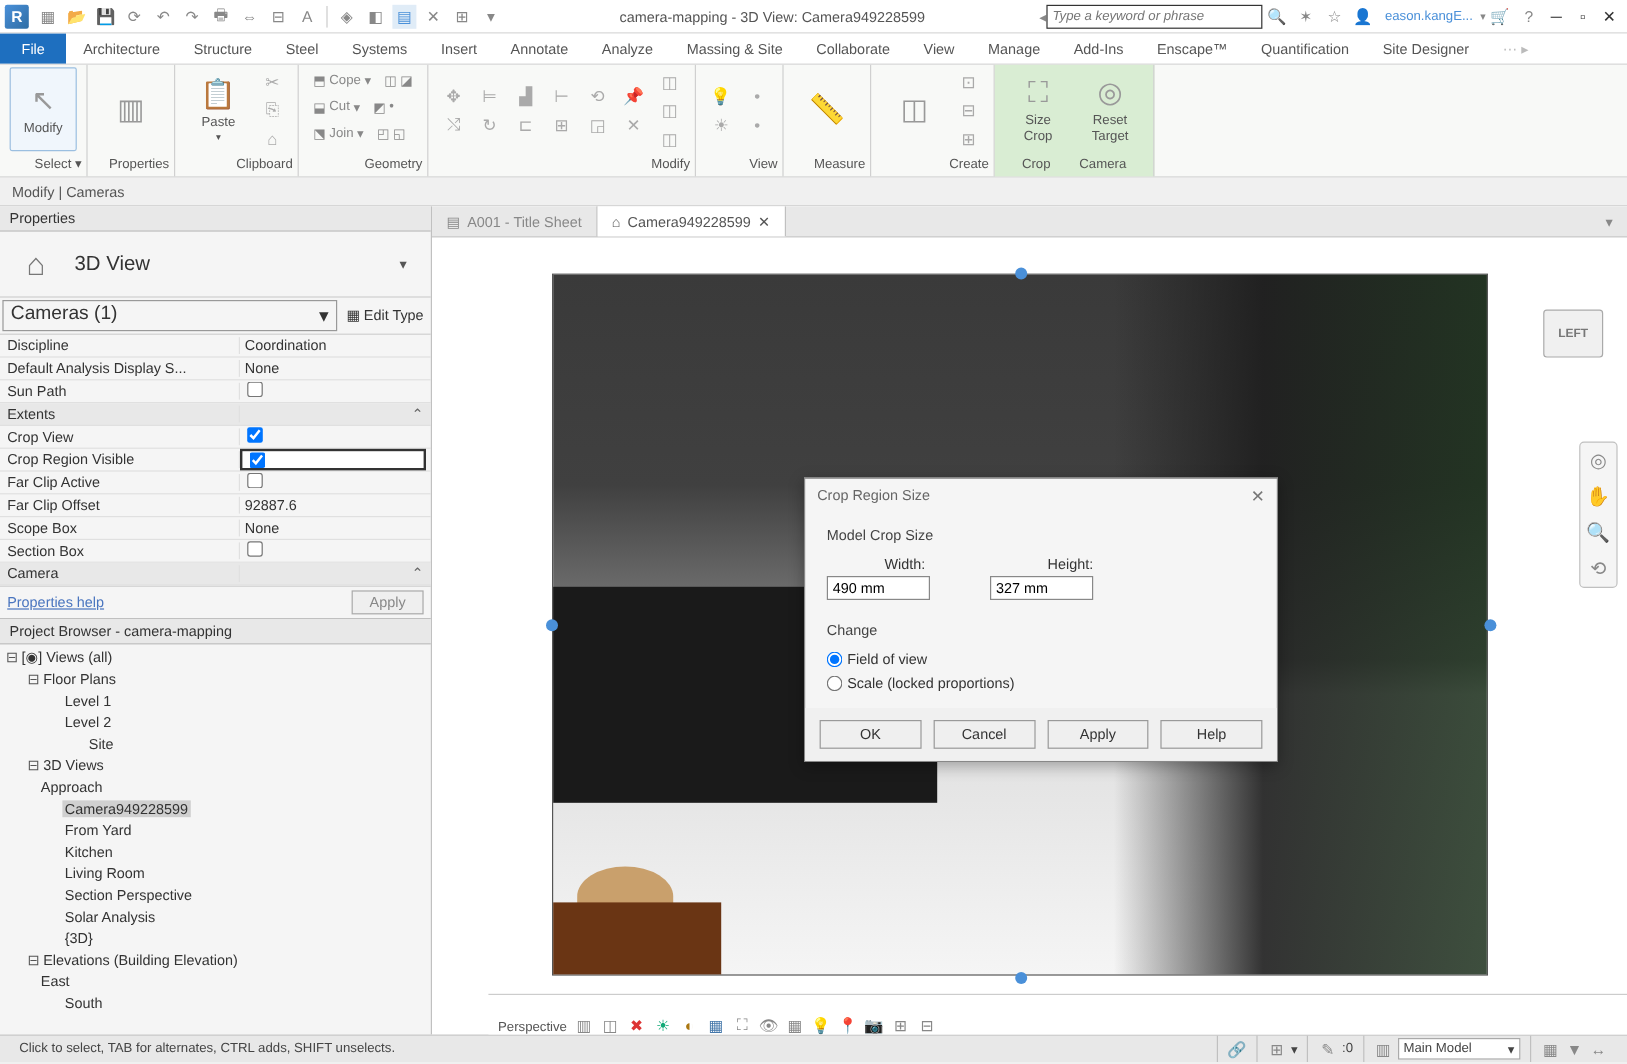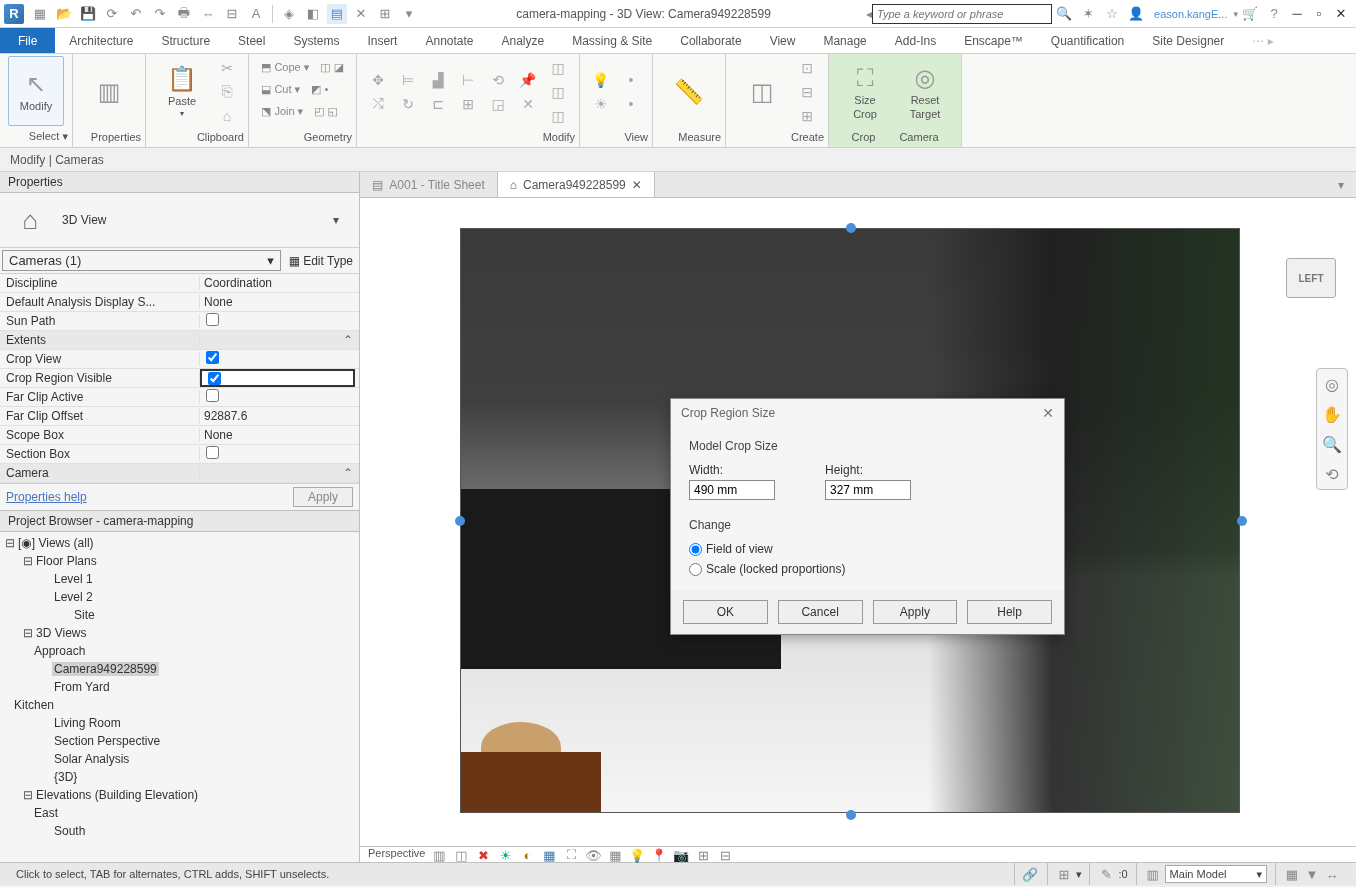--- a/index.html
+++ b/index.html
@@ -38,24 +38,24 @@
 .context-bar { height: 24px; background: #f0f0f0; border-bottom: 1px solid #d0d0d0; display: flex; align-items: center; padding: 0 10px; color: #555; font-size: 12px; }
 
 
 .main { display: flex; height: 690px; }
 .left-panel { width: 360px; background: #f5f5f5; display: flex; flex-direction: column; border-right: 1px solid #c0c0c0; }
 
 
 .panel-header { background: #e8e8e8; border-bottom: 1px solid #c0c0c0; padding: 3px 8px; font-size: 12px; }
 .type-selector { padding: 10px; display: flex; align-items: center; gap: 12px; border-bottom: 1px solid #d0d0d0; }
 .type-icon { width: 40px; height: 34px; display: flex; align-items: center; justify-content: center; font-size: 26px; color: #777; }
-.type-name { flex: 1; font-size: 12px; }
+.type-name { flex: 1; font-size: 17px; }
 .type-drop { color: #555; padding-right: 10px; }
 .filter-row { display: flex; align-items: center; border-bottom: 1px solid #d0d0d0; }
-.filter-combo { flex: 1; border: 1px solid #999; margin: 2px; padding: 2px 6px; font-size: 13px; display: flex; justify-content: space-between; }
+.filter-combo { flex: 1; border: 1px solid #999; margin: 2px; padding: 2px 6px; font-size: 16px; display: flex; justify-content: space-between; }
 .edit-type { display: flex; align-items: center; gap: 3px; padding: 0 6px; font-size: 12px; }
 .prop-grid { border-bottom: 1px solid #d0d0d0; }
 .prop-row { display: flex; border-bottom: 1px solid #e0e0e0; height: 19px; align-items: center; font-size: 12px; }
 .prop-row.group { background: #e8e8e8; font-weight: normal; }
 .prop-label { width: 200px; padding: 0 6px; border-right: 1px solid #e0e0e0; overflow: hidden; white-space: nowrap; text-overflow: ellipsis; }
 .prop-value { flex: 1; padding: 0 4px; }
 .prop-value input[type=checkbox]{ margin-left: 2px; }
 .prop-value.boxed { border: 2px solid #333; margin: -1px 4px -1px 0px; background: #fff; height: 18px; display: flex; align-items: center; }
 .prop-footer { display: flex; align-items: center; padding: 3px 6px; border-bottom: 1px solid #c0c0c0; }
 .prop-link { color: #4a75bf; text-decoration: underline; flex: 1; font-size: 12px; }
@@ -85,28 +85,28 @@
 .nav-tools { position: absolute; right: 8px; top: 170px; width: 32px; background: #f5f5f5; border: 1px solid #c0c0c0; border-radius: 4px; padding: 4px 0; display: flex; flex-direction: column; align-items: center; gap: 8px; }
 .nav-tool { width: 22px; height: 22px; color: #888; display: flex; align-items: center; justify-content: center; font-size: 16px; }
 
 
 .dialog { position: absolute; left: 310px; top: 200px; width: 395px; background: #f5f5f5; border: 1px solid #888; box-shadow: 0 3px 12px rgba(0,0,0,0.3); }
 .dialog-title { display: flex; align-items: center; padding: 6px 10px; font-size: 12px; color: #666; }
 .dialog-close { color: #777; font-size: 14px; cursor: pointer; }
 .dialog-body { padding: 12px 18px 8px; }
 .dlg-group-title { font-size: 12px; color: #444; margin-bottom: 10px; }
 .dlg-fields { display: flex; gap: 50px; margin-bottom: 18px; }
-.dlg-field label { display: block; font-size: 12px; margin-bottom: 3px; }
+.dlg-field label { display: block; font-size: 12px; margin-bottom: 3px; margin-left: 48px; }
 .dlg-field input { width: 86px; border: 1px solid #888; padding: 2px 4px; font-size: 12px; }
 .dlg-radio { display: flex; align-items: center; gap: 4px; font-size: 12px; margin-bottom: 6px; }
 .dialog-buttons { display: flex; gap: 10px; padding: 10px 12px; justify-content: stretch; background: #f0f0f0; }
 .dlg-btn { flex: 1; border: 1px solid #999; padding: 4px 0; background: #efefef; font-size: 12px; cursor: pointer; text-align: center; }
 
 
-.view-ctrl { height: 16px; background: #fff; border-top: 1px solid #c0c0c0; display: flex; align-items: flex-start; padding: 0 8px; gap: 6px; font-size: 11px; color: #555; }
+.view-ctrl { height: 34px; background: #fff; border-top: 1px solid #c0c0c0; display: flex; align-items: flex-end; padding: 0 8px; gap: 6px; font-size: 11px; color: #555; margin-left: 47px; }
 .vc-ico { width: 16px; height: 16px; display: flex; align-items: center; justify-content: center; color: #888; font-size: 13px; }
 
 
 .status-bar { height: 23px; background: #e8e8e8; border-top: 1px solid #c0c0c0; display: flex; align-items: center; padding: 0 8px; font-size: 11px; color: #444; }
 .status-seg { display: flex; align-items: center; gap: 4px; padding: 0 8px; border-left: 1px solid #c0c0c0; height: 100%; }
 .status-seg:first-child { border-left: none; }
 .sb-combo { border: 1px solid #aaa; background: #fff; padding: 0 4px; font-size: 11px; display: flex; align-items: center; gap: 30px; height: 18px; }
 </style>
 </head>
 <body>
@@ -403,21 +403,21 @@
             <span class="lbl">Approach</span>
           </div>
           <div class="tree-row sel" style="padding-left: 40px;">
             <span class="tree-toggle"></span>
             <span class="lbl">Camera949228599</span>
           </div>
           <div class="tree-row" style="padding-left: 40px;">
             <span class="tree-toggle"></span>
             <span class="lbl">From Yard</span>
           </div>
-          <div class="tree-row" style="">
+          <div class="tree-row" style="padding-left: 40px;">
             <span class="tree-toggle"></span>
             <span class="lbl">Kitchen</span>
           </div>
           <div class="tree-row" style="padding-left: 40px;">
             <span class="tree-toggle"></span>
             <span class="lbl">Living Room</span>
           </div>
           <div class="tree-row" style="padding-left: 40px;">
             <span class="tree-toggle"></span>
             <span class="lbl">Section Perspective</span>

